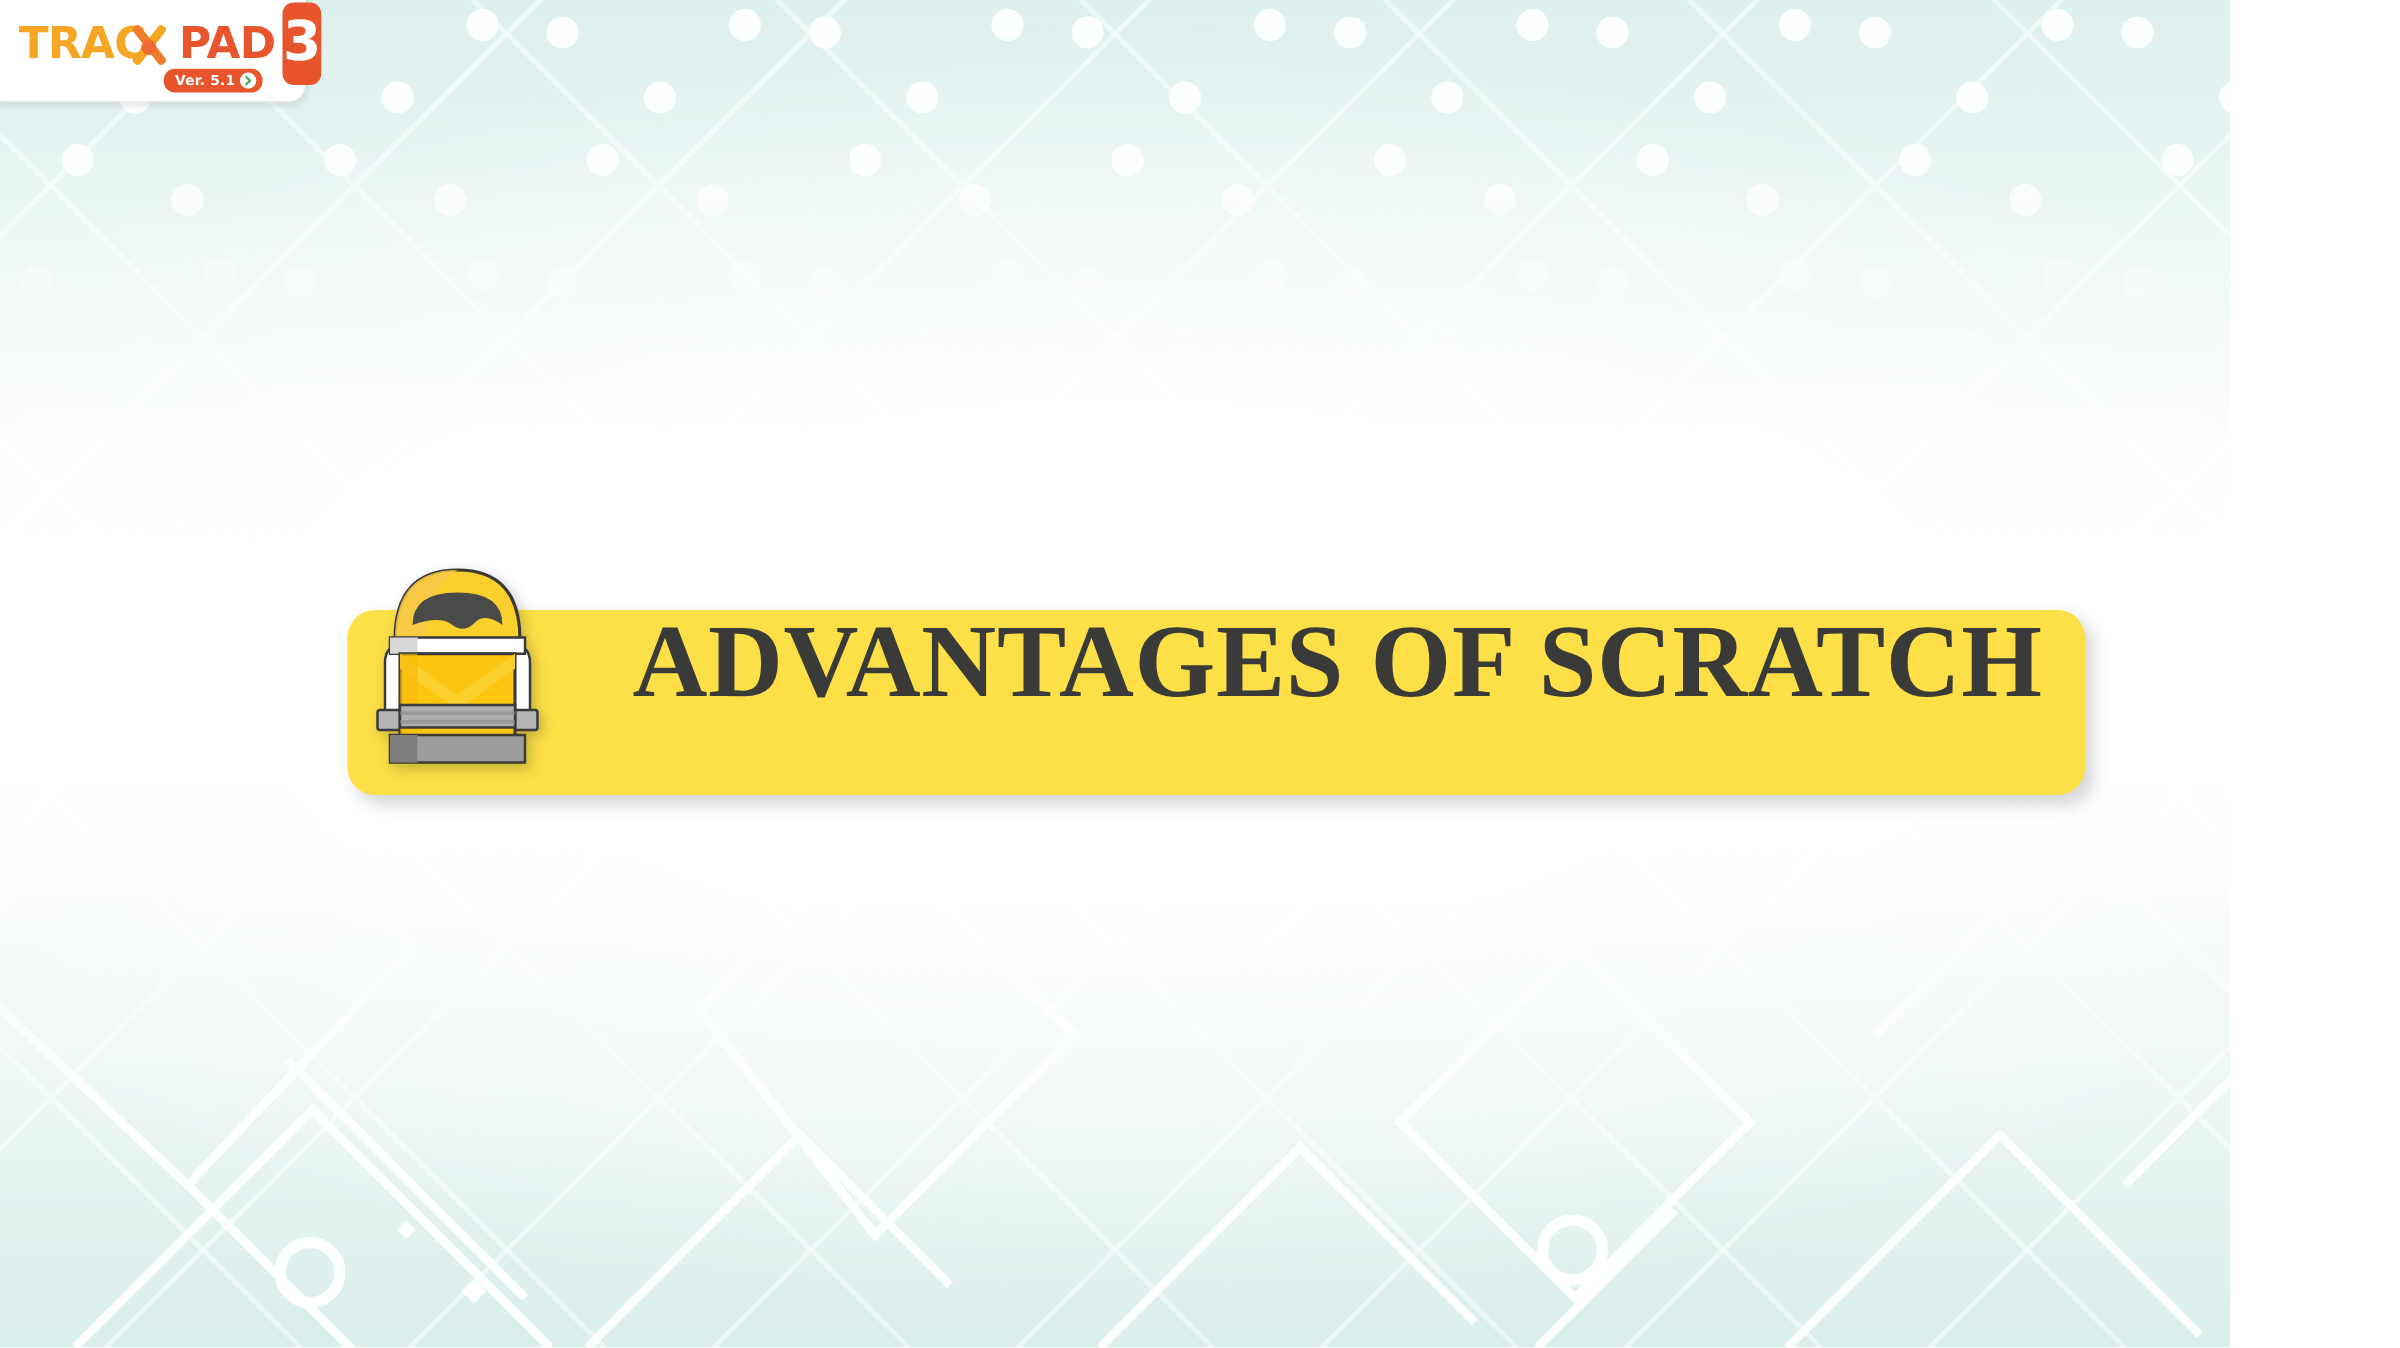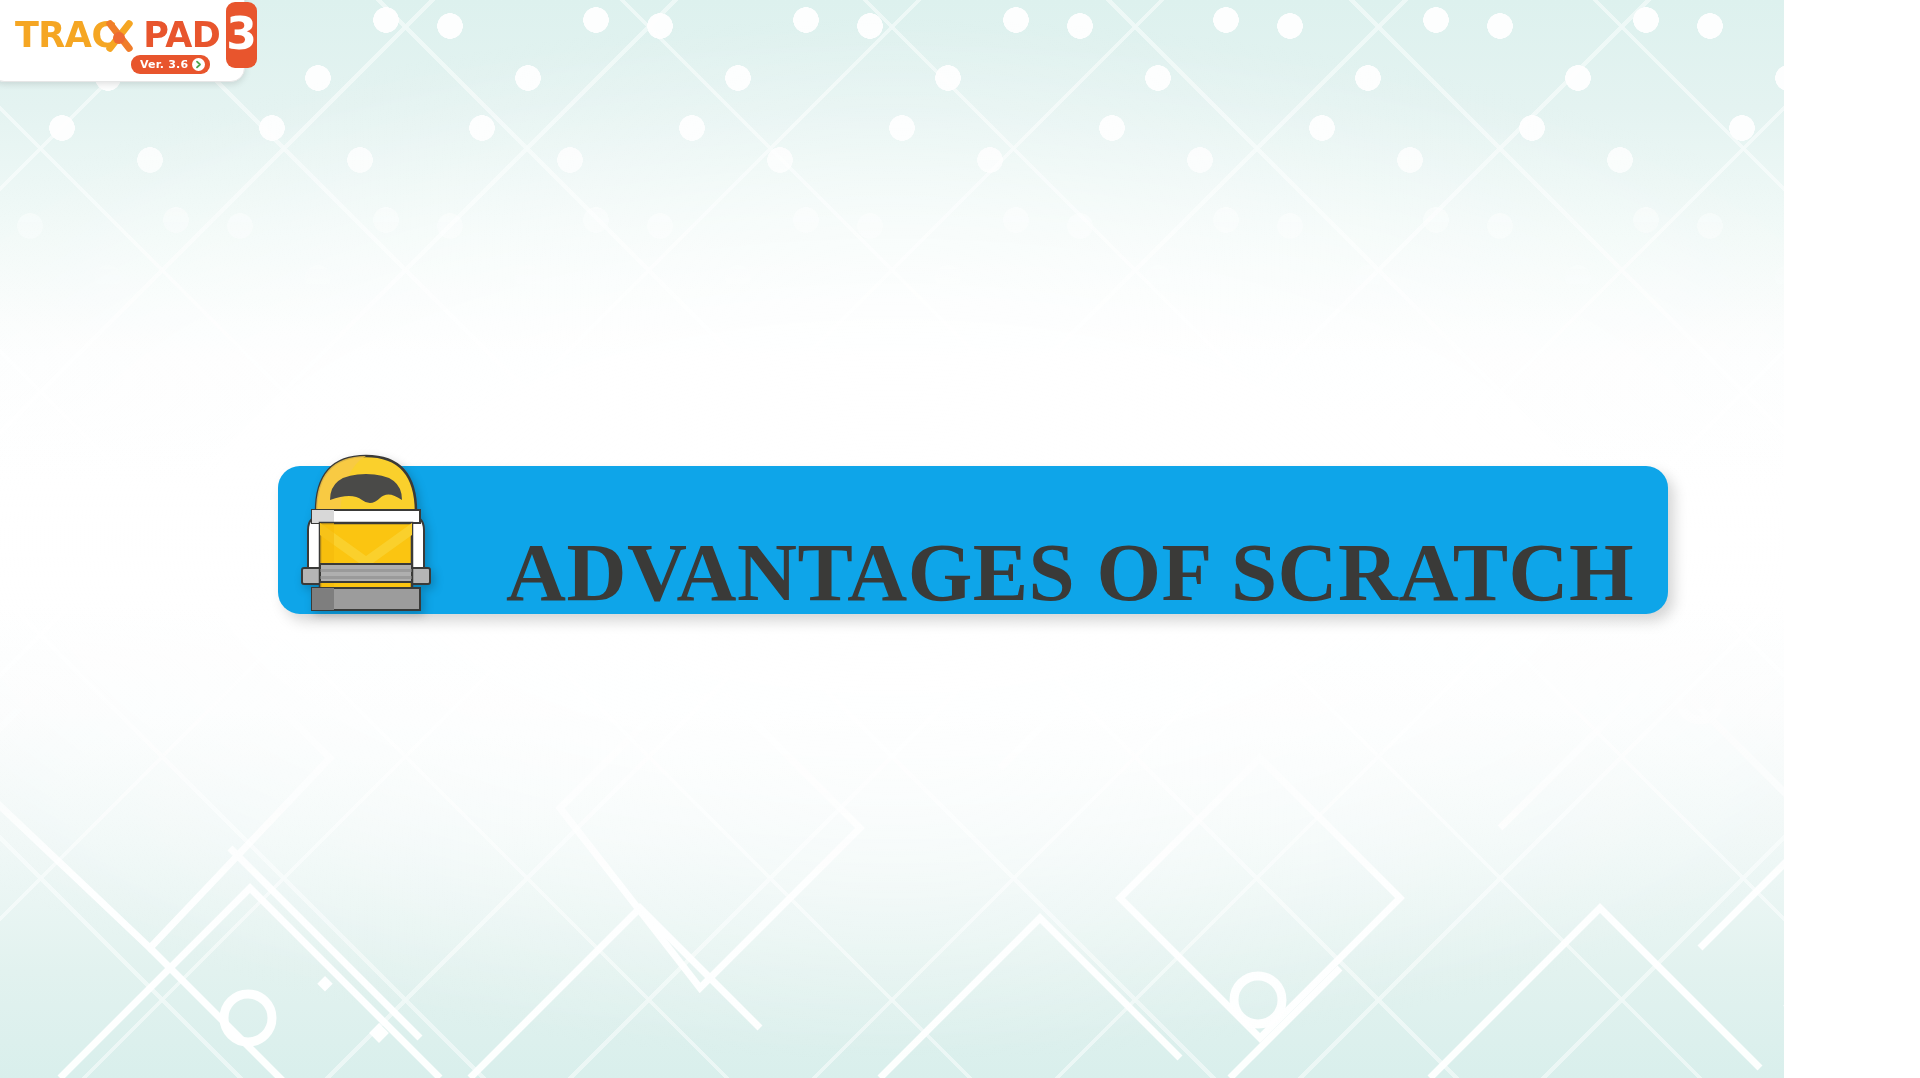--- a/index.html
+++ b/index.html
@@ -148,26 +148,26 @@
     font-weight:bold;
     font-size:44px;
     line-height:64px;
     text-align:center;
     margin-left:6px;
   }
 
   
   #title-banner {
     position:absolute;
-    left:278px; top:466px;
+    left:278px; top:488px;
     width:1390px; height:148px;
-    background:#0ea5e9;
+    background:#fde047;
     border-radius:22px;
     box-shadow:6px 7px 14px rgba(0,0,0,.17);
-    display:flex; align-items:flex-end;
+    display:flex; align-items:flex-start;
     z-index:10;
   }
   #title-text {
     color:#3A3A38;
     font-family:"Liberation Serif", "DejaVu Serif", serif;
     font-weight:bold;
     font-size:83px;
     letter-spacing:0.5px;
     line-height:1;
     white-space:nowrap;
@@ -239,21 +239,21 @@
     <div class="logo-wordmark">
       <span class="logo-trac">TRAC</span><span style="opacity:0;">K</span><span class="logo-pad">PAD</span>
 
       <span class="logo-x">
         <i></i>
           <i></i>
           <b></b>
       </span>
 
       <span class="logo-ver">
-        <span>Ver. 3.6</span>
+        <span>Ver. 5.1</span>
         <span class="ver-arrow">
           <svg width="9" height="9" viewBox="0 0 9 9" fill="none">
             <path d="M3 1.6 L6 4.5 L3 7.4" stroke="#4CA64C" stroke-width="1.8" stroke-linecap="round" stroke-linejoin="round"></path>
           </svg>
         </span>
       </span>
     </div>
 
     <div class="logo-badge3">3</div>
   </div>

